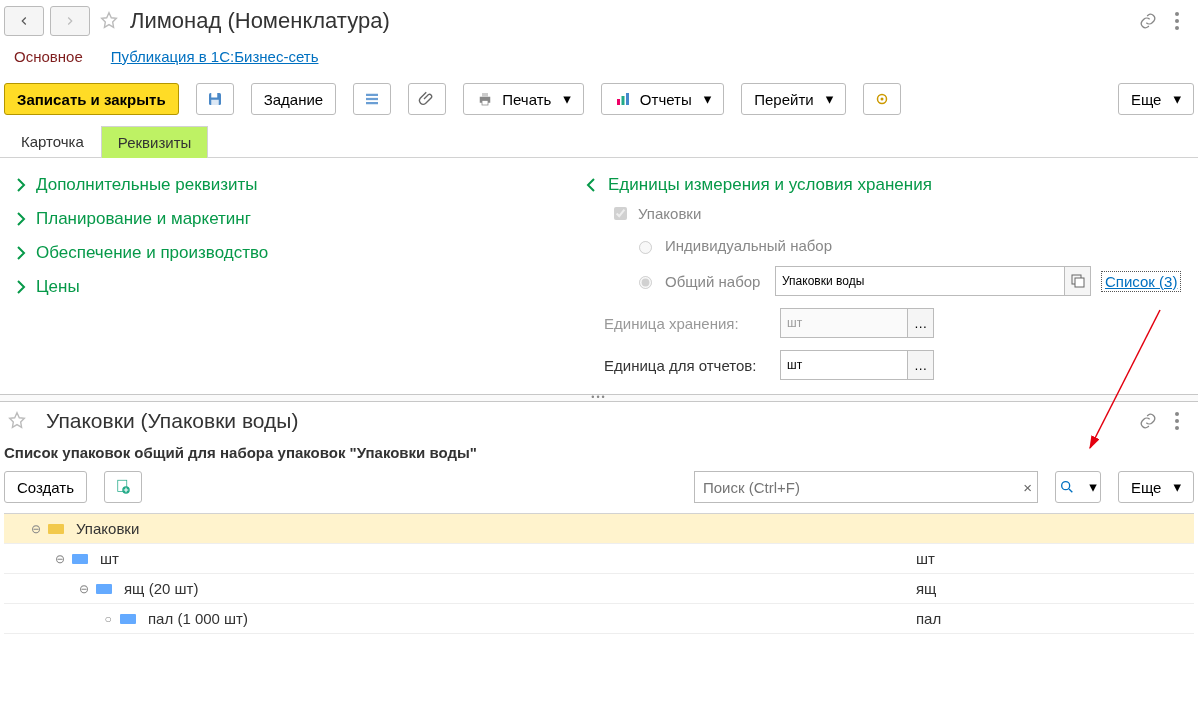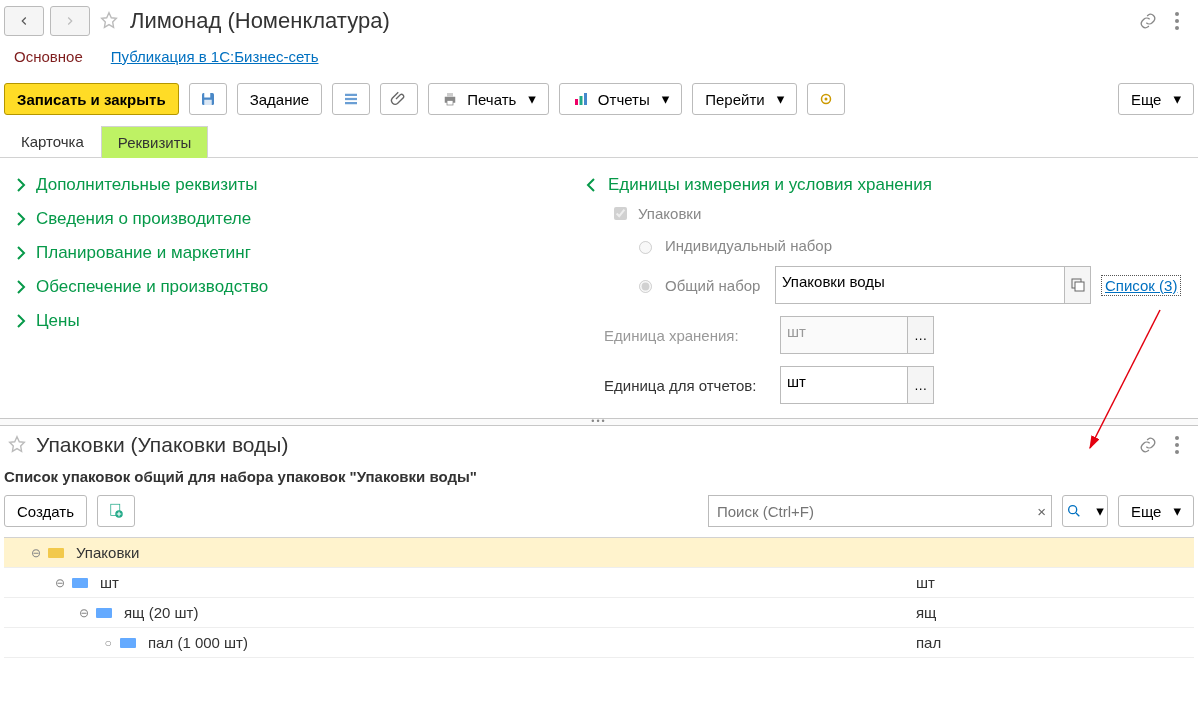--- a/index.html
+++ b/index.html
@@ -24,21 +24,21 @@
   .nav-btn svg{width:14px;height:14px;}
   .star{width:26px;height:26px;display:flex;align-items:center;justify-content:center;}
   .title{font-size:22px; margin-left:2px;}
   .top-right{margin-left:auto; display:flex; gap:16px; align-items:center; padding-right:14px;}
   .ic{cursor:pointer;display:inline-flex;}
   
   .section-nav{display:flex; gap:28px; padding:6px 4px 10px 14px; border-bottom:0;}
   .section-nav a{color:#7f1d1d; text-decoration:none;}
   .section-nav a.link{color:var(--blue); text-decoration:underline;}
   
-  .toolbar{display:flex; align-items:center; gap:10px; padding:8px 4px 10px 4px; flex-wrap:nowrap;}
+  .toolbar{display:flex; align-items:center; gap:17px; padding:8px 4px 10px 4px; flex-wrap:nowrap;}
   .btn{border:1px solid var(--border); background:#fff; height:32px; padding:0 12px; display:inline-flex;align-items:center; gap:8px; border-radius:3px; cursor:pointer; font-size:15px;}
   .btn.yellow{background:var(--yellow); border-color:#b49600; font-weight:bold;}
   .btn.icon-only{padding:0; width:38px; justify-content:center;}
   .btn .dd{margin-left:4px;}
   .toolbar-spacer{flex:1;}
   
   .tabs{display:flex; border-bottom:1px solid var(--border-light); padding-left:4px;}
   .tab{padding:7px 16px; border:1px solid transparent; border-bottom:none; cursor:pointer; color:#333;}
   .tab.active{border-color:var(--border-light); background:#bef264; position:relative; top:1px;}
   
@@ -50,31 +50,31 @@
   .chev{color:var(--green);}
   .sub{padding-left:26px; margin-top:2px; font-size:15px;}
   .chk{display:inline-flex; align-items:center; gap:8px; color:#888;}
   .chk input{accent-color:#888;}
   .radio-row{display:flex; align-items:center; gap:10px; padding:6px 0 6px 26px; color:#888;}
   .radio-row input[type=radio]{accent-color:#888;}
   .field-row{display:flex; align-items:center; gap:2px; padding:6px 0;}
   .field-row label{min-width:174px; text-align:left;}
   .field-row.muted label{color:var(--muted);}
   .input-wrap{position:relative; display:flex; align-items:center;}
-  .input-wrap input{height:28px; border:1px solid var(--border); padding:0 28px 8px 6px; font-size:15px;}
+  .input-wrap input{height:28px; border:1px solid var(--border); padding:0 28px 0 6px; font-size:12px;}
   .input-wrap input.disabled{color:var(--muted);}
   .input-wrap .ellipsis-btn{position:absolute; right:1px; top:1px; bottom:1px; width:26px; border:none; border-left:1px solid var(--border); background:#f5f5f5; cursor:pointer;}
   .link{color:var(--blue); text-decoration:underline; cursor:pointer;}
   .link.boxed{border:1px dotted #555; padding:1px 3px;}
   
   .splitter{height:6px; border-top:1px solid var(--panel-sep); border-bottom:1px solid var(--panel-sep); background:#fafafa; position:relative;}
   .splitter::after{content:"•••"; position:absolute; left:50%; top:-3px; transform:translateX(-50%); font-size:9px; color:#888; letter-spacing:2px;}
   
   .lower{padding:4px 4px 0 4px;}
-  .lower-top{display:flex; align-items:center; gap:6px; padding:2px 0 4px 0;}
+  .lower-top{display:flex; align-items:center; gap:16px; padding:2px 0 4px 0;}
   .lower-title{font-size:21px;}
   .lower-desc{font-weight:bold; padding:6px 0 10px 0;}
   .search-wrap{position:relative; display:flex; align-items:center;}
   .search-wrap input{height:30px; width:306px; border:1px solid var(--border); padding:0 28px 0 8px; font-size:15px;}
   .search-wrap .clear-x{position:absolute; right:6px; cursor:pointer; color:#666;}
   .btn.search-btn{width:46px; justify-content:center; padding:0;}
   
   .tbl{border-top:1px solid var(--border-light);}
   .thead{display:flex; background:#f3f3f3; border-bottom:1px solid var(--border-light);}
   .th{padding:8px 10px; border-right:1px solid var(--border-light);}
@@ -196,26 +196,20 @@
   <div class="tab active">Реквизиты</div>
 </div>
 
 <div class="main">
   <div class="left">
     <div class="section-link">
       <svg class="chev" width="10" height="14" viewBox="0 0 10 14">
           <path d="M2 1l6 6-6 6" fill="none" stroke="currentColor" stroke-width="2"></path>
         </svg>
       <span>Дополнительные реквизиты</span>
-    </div>
-    <div class="section-link">
-      <svg class="chev" width="10" height="14" viewBox="0 0 10 14">
-          <path d="M2 1l6 6-6 6" fill="none" stroke="currentColor" stroke-width="2"></path>
-        </svg>
-      <span>Сведения о производителе</span>
     </div>
     <div class="section-link">
       <svg class="chev" width="10" height="14" viewBox="0 0 10 14">
           <path d="M2 1l6 6-6 6" fill="none" stroke="currentColor" stroke-width="2"></path>
         </svg>
       <span>Планирование и маркетинг</span>
     </div>
     <div class="section-link">
       <svg class="chev" width="10" height="14" viewBox="0 0 10 14">
           <path d="M2 1l6 6-6 6" fill="none" stroke="currentColor" stroke-width="2"></path>

